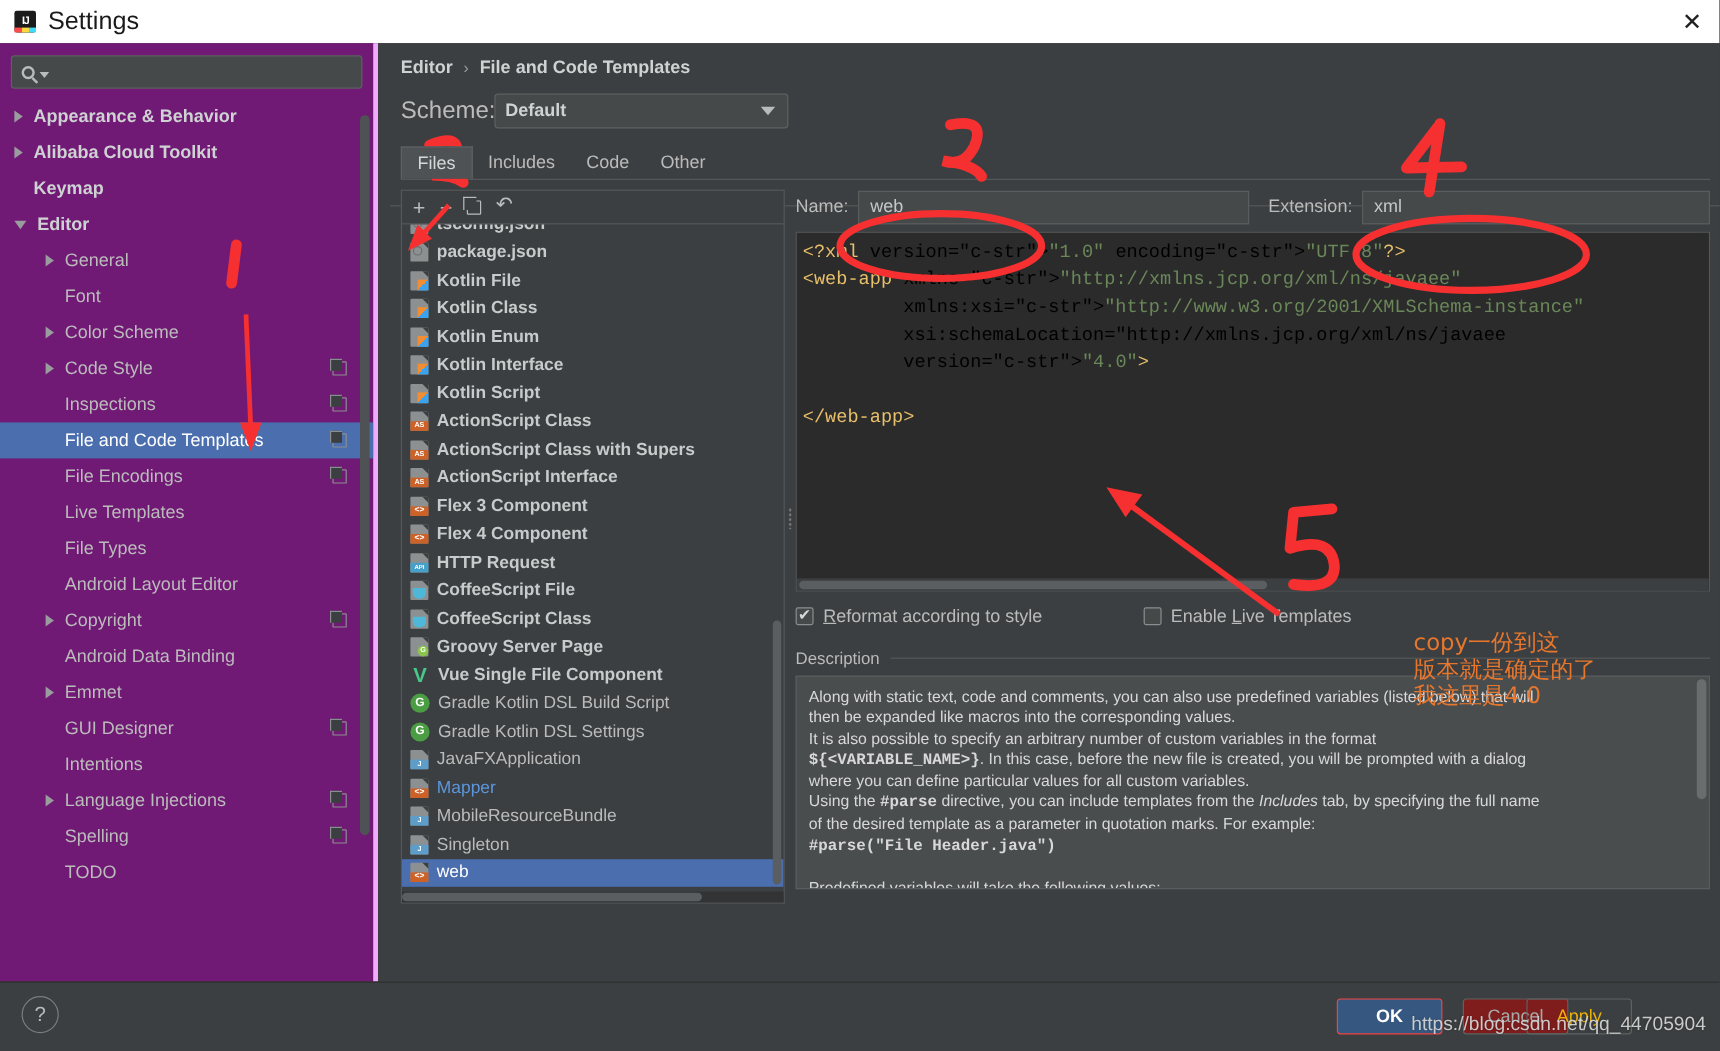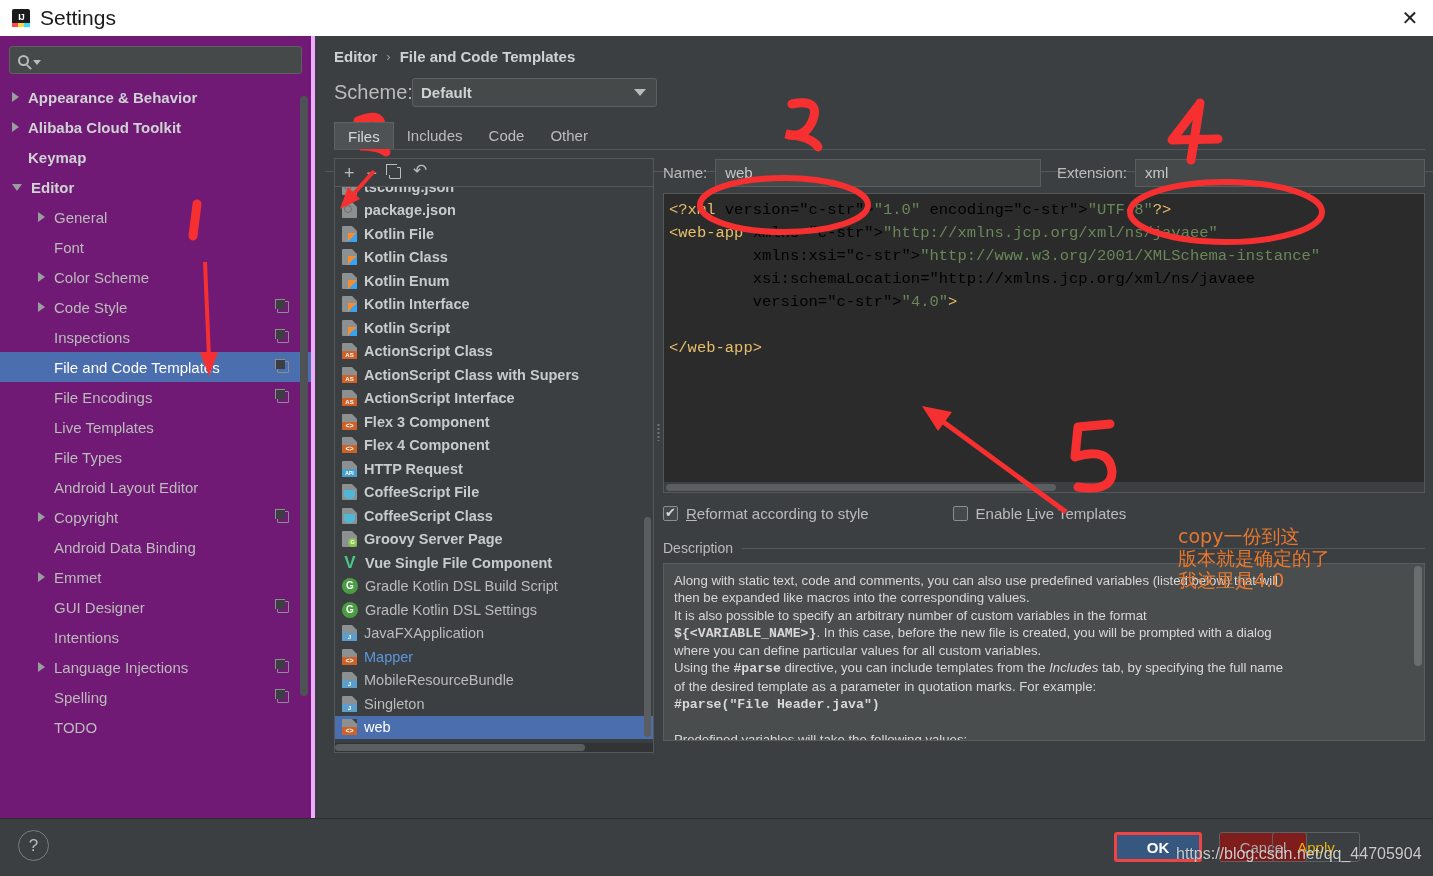--- a/index.html
+++ b/index.html
@@ -299,21 +299,21 @@
   .help-btn {
     position: absolute; left: 18px; top: 830px; width: 31px; height: 31px;
     border-radius: 50%; border: 1px solid #7a7d7e; color: #b9bcbd;
     font-size: 17px; display: flex; align-items: center; justify-content: center;
   }
   .btn {
     position: absolute; top: 832px; height: 30px; width: 88px;
     border-radius: 3px; display: flex; align-items: center; justify-content: center;
     font-size: 15px;
   }
-  .btn-ok { left: 1114px; background: #365880; border: 3px solid #ef4444; color: #ffffff; font-weight: bold; }
+  .btn-ok { left: 1114px; background: #365880; border: 1px solid #ef4444; color: #ffffff; font-weight: bold; }
   .btn-cancel { left: 1219px; background: #7f1d1d; border: 1px solid #5e6162; color: #a8abac; }
   .btn-apply { left: 1272px; background: #43464700; border: 1px solid #5e6162; color: #eab308; }
 
   .watermark {
     position: absolute; left: 1176px; top: 845px;
     font-size: 16px; color: #d6d6d6; opacity: .92;
     font-family: "Liberation Sans", sans-serif;
     text-shadow: 0 0 2px rgba(0,0,0,.4);
     white-space: nowrap;
   }

